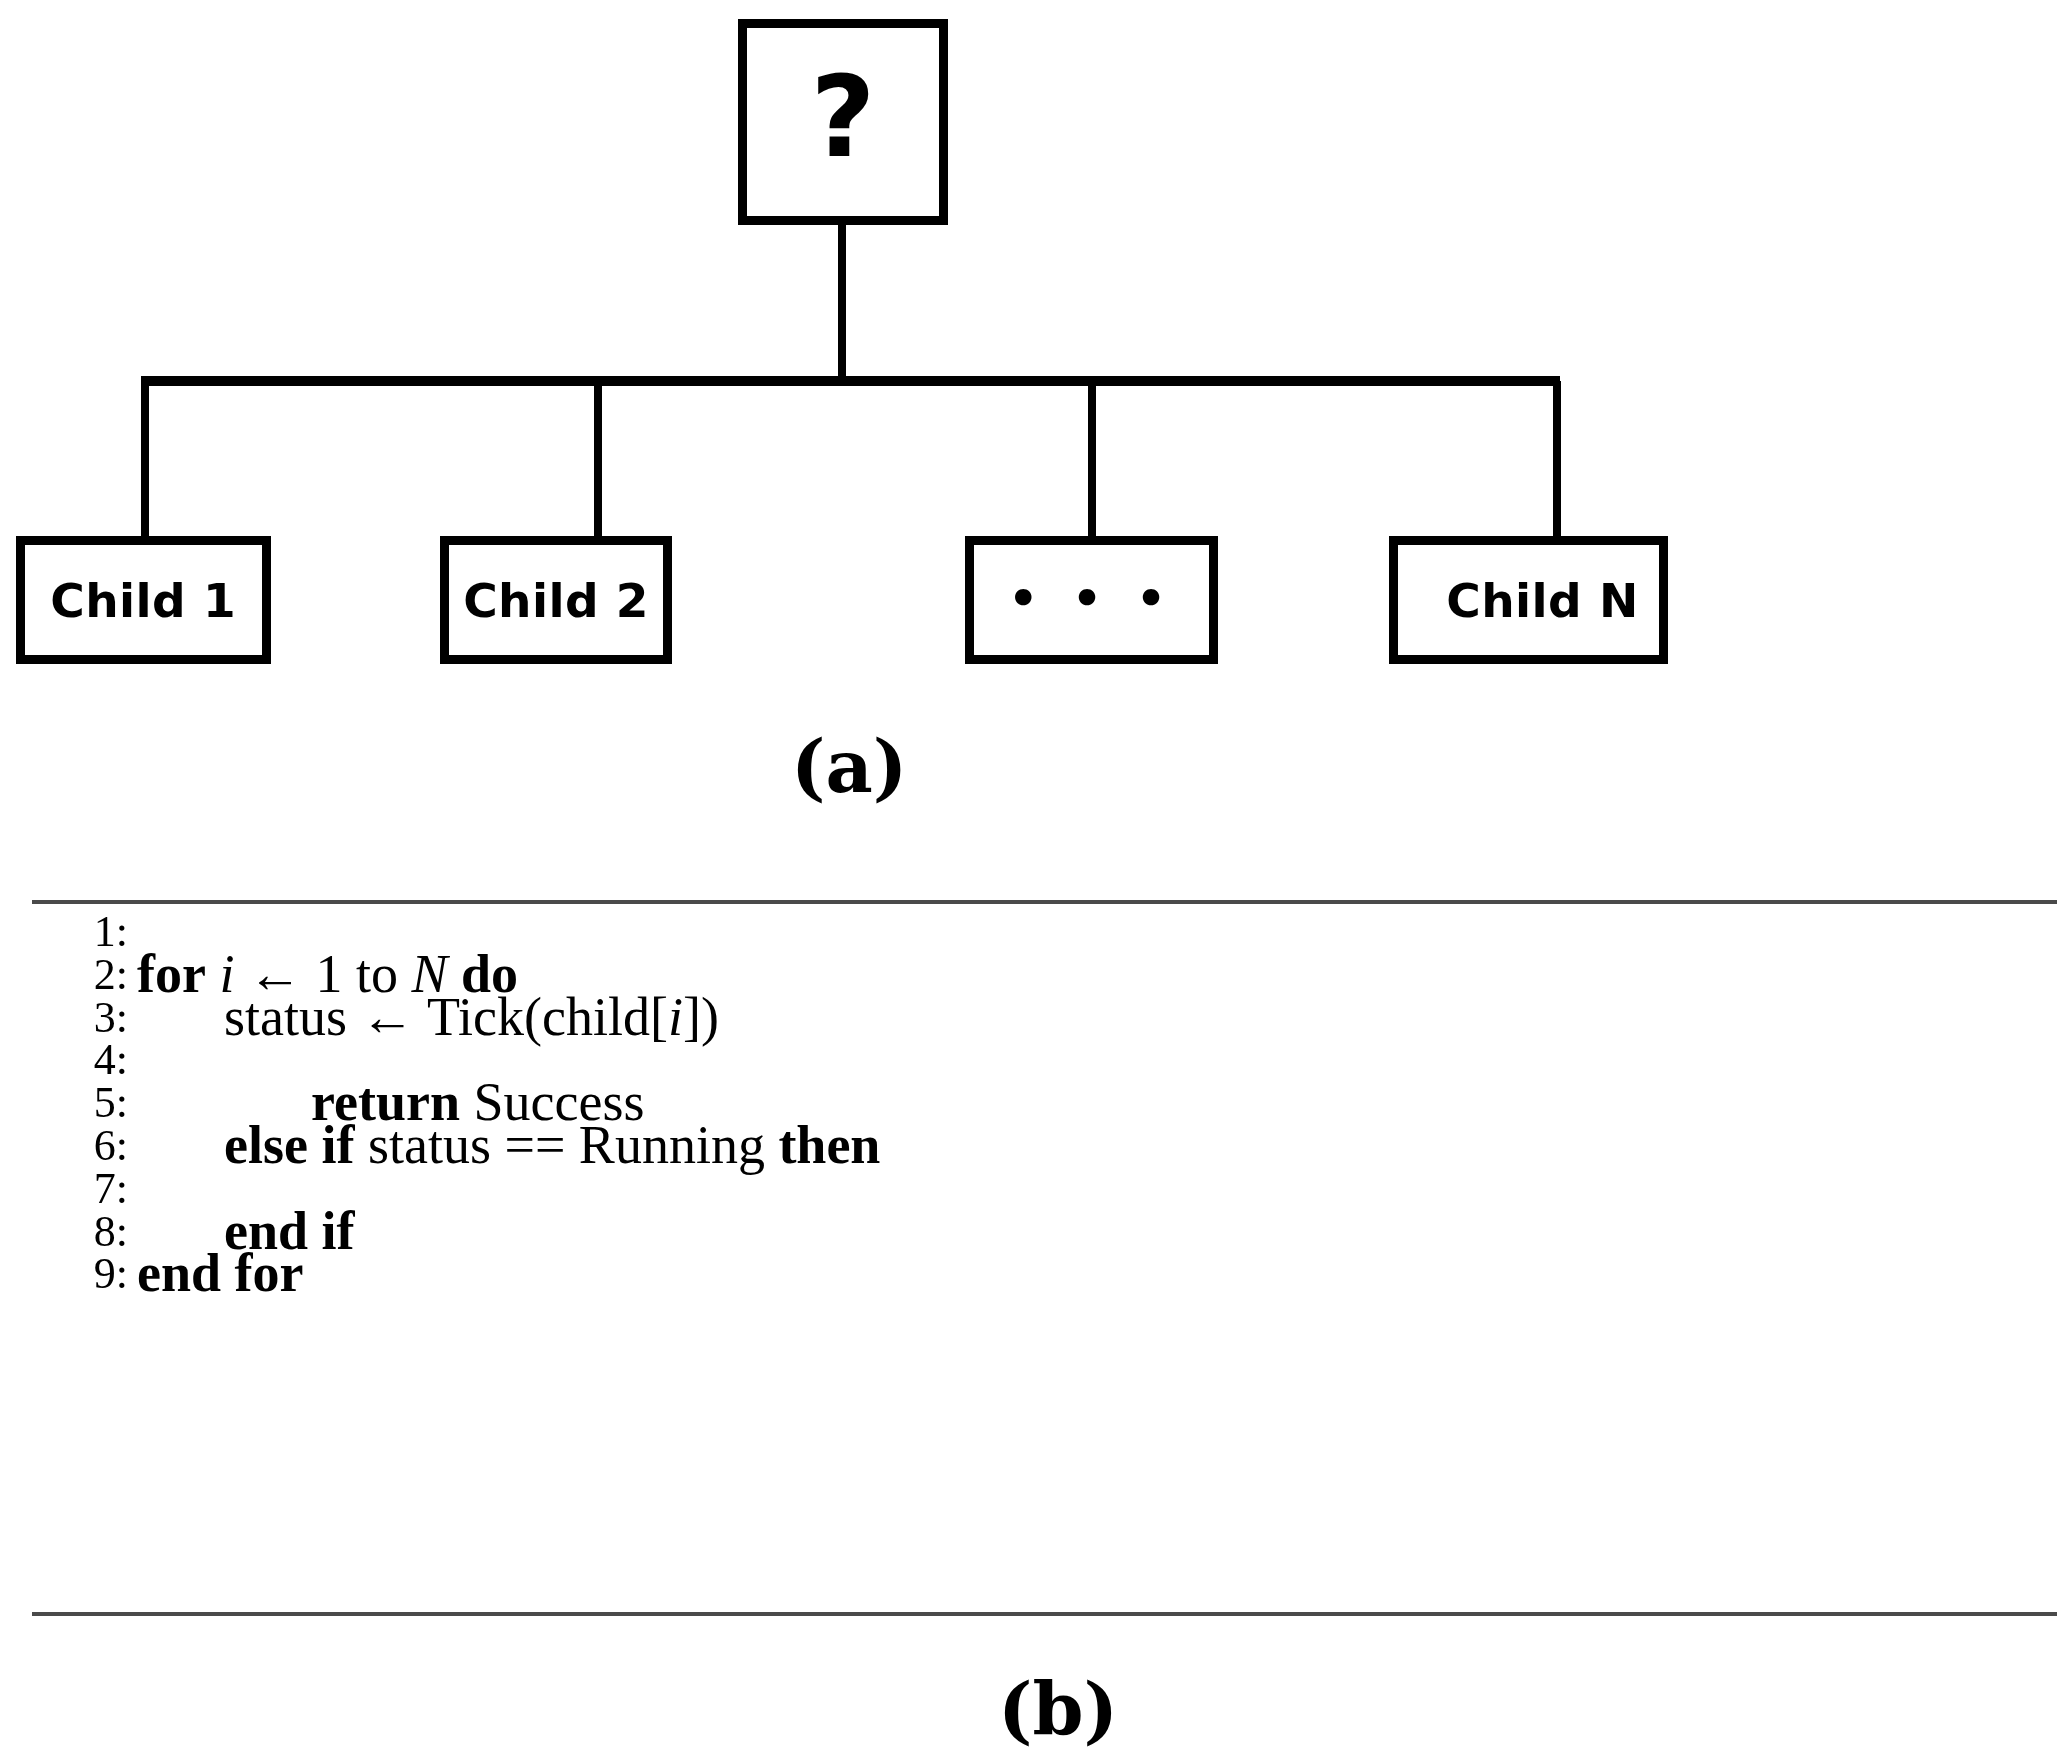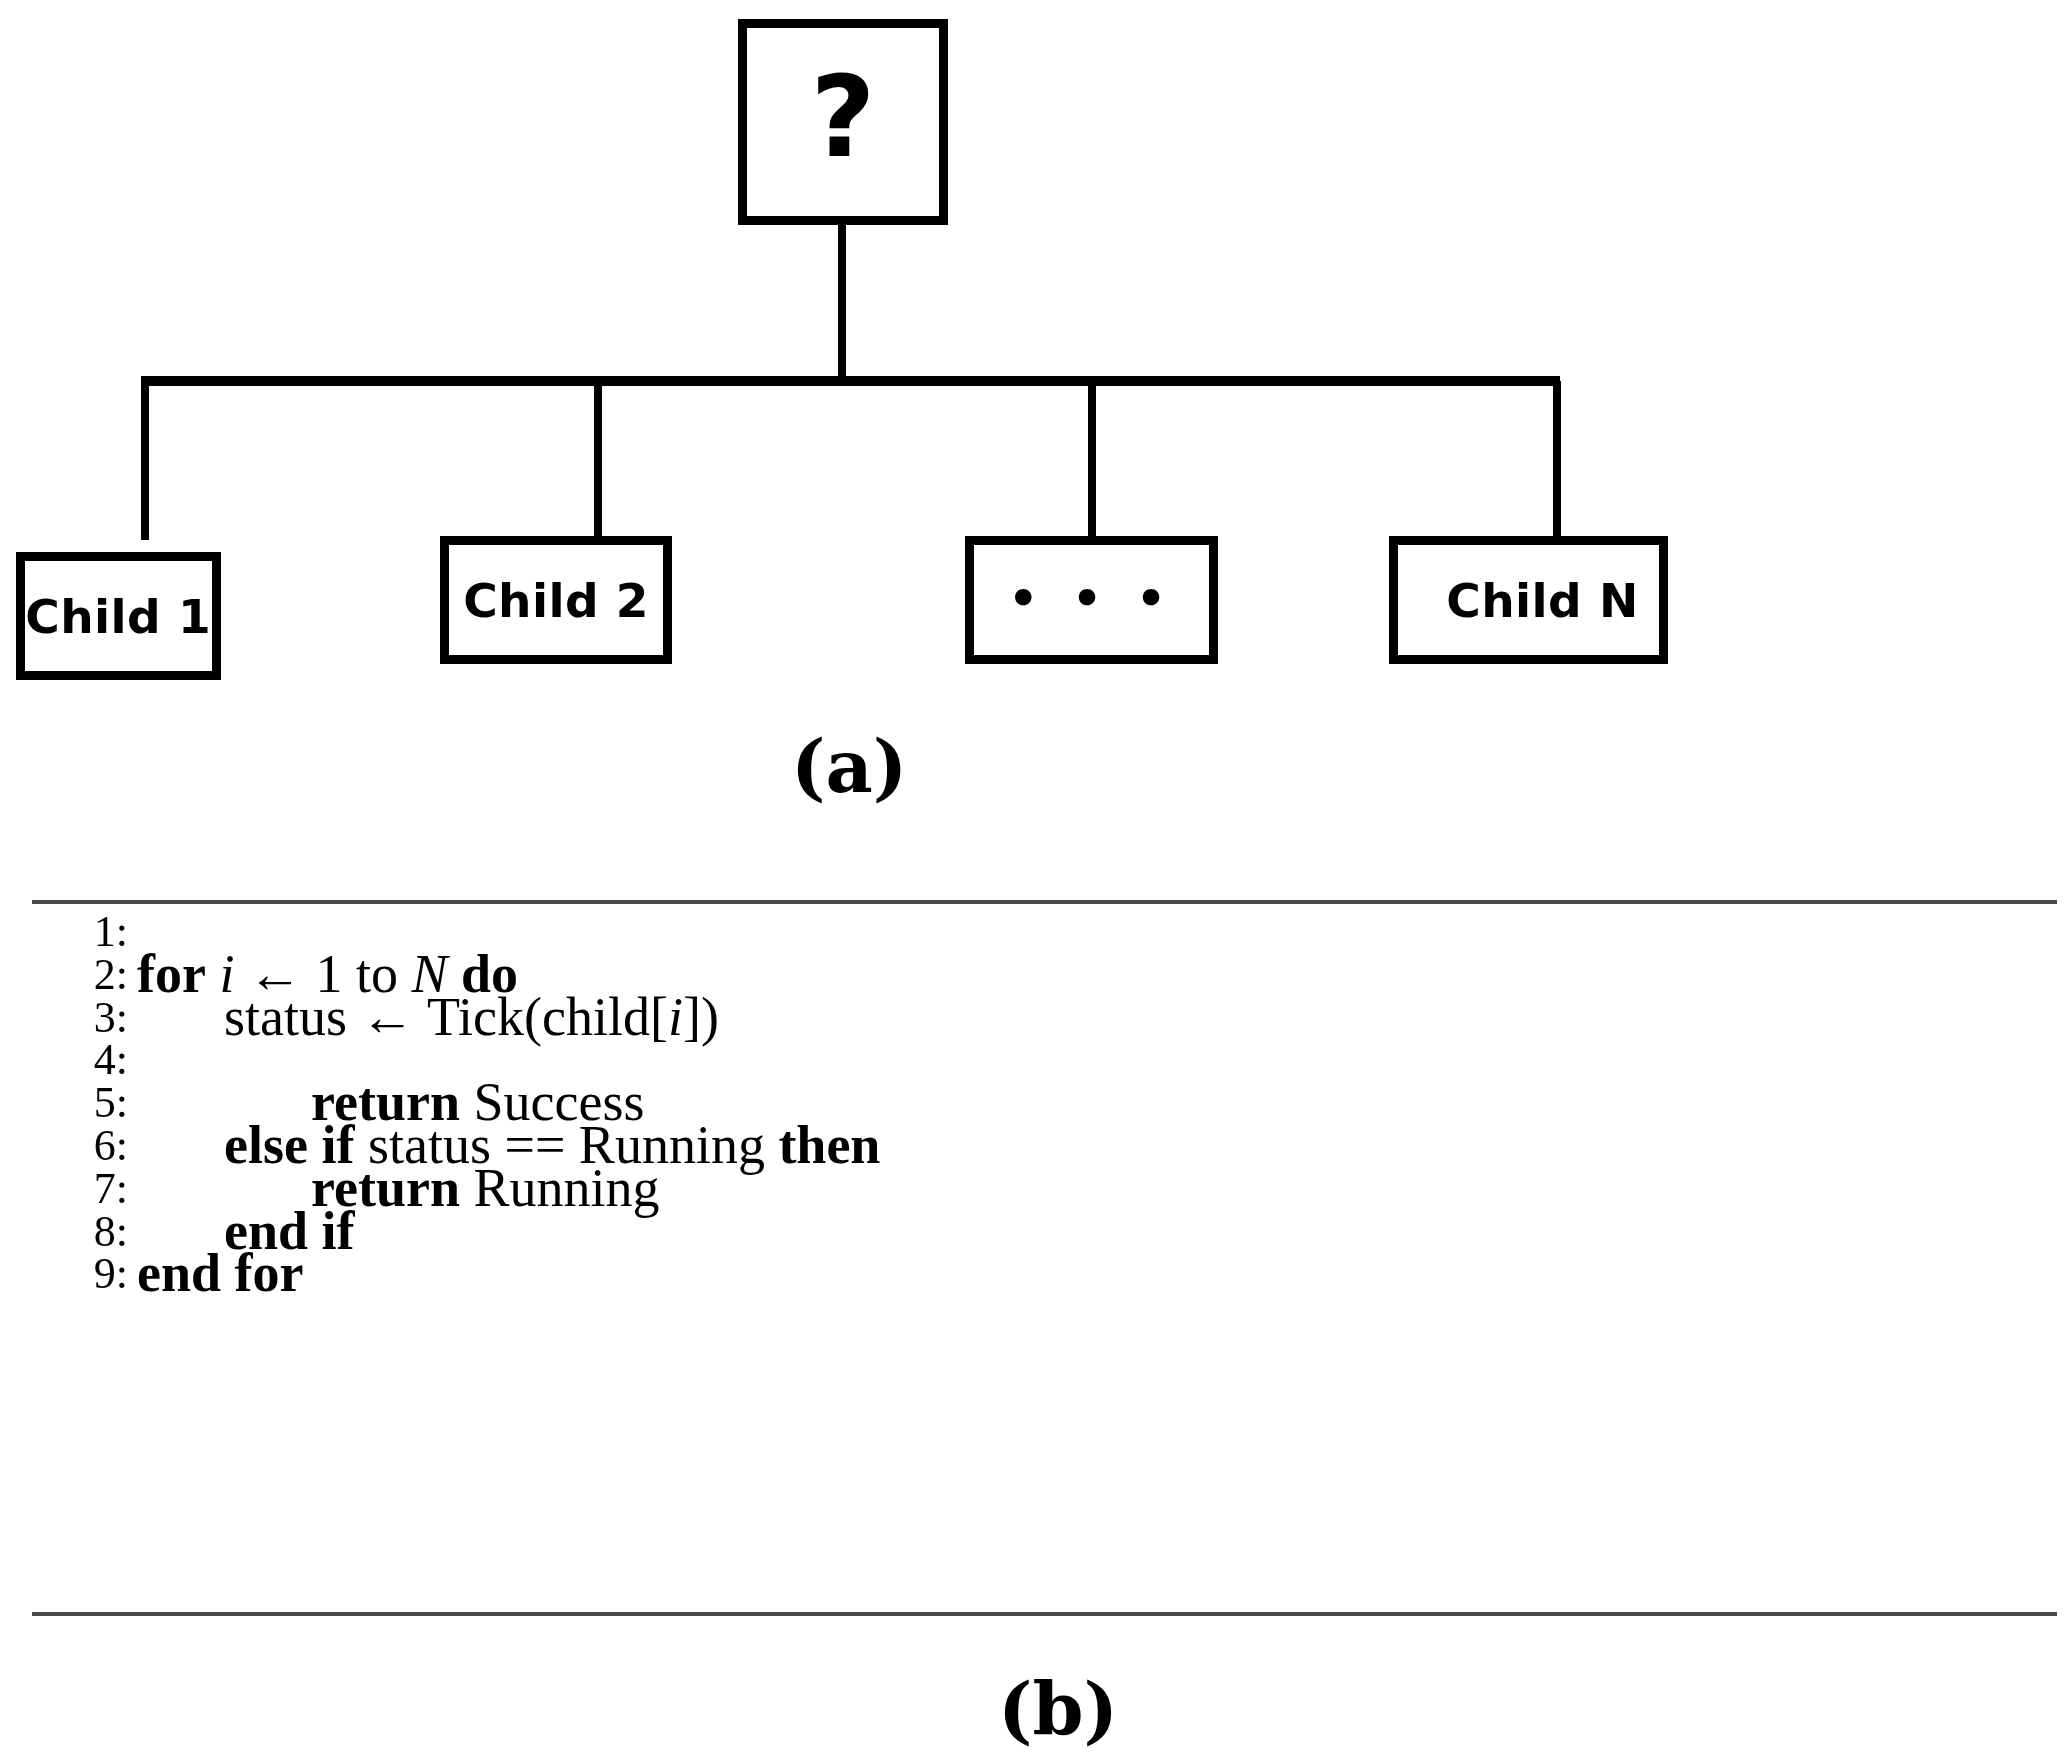--- a/index.html
+++ b/index.html
@@ -44,21 +44,21 @@
   .bt-root .qmark {
     display: block;
     transform: translateY(-5.2px);
   }
   .bt-child {
     height: 128px;
     top: 536px;
     font-size: 47px;
     letter-spacing: 0.4px;
   }
-  .bt-child-0 { left: 15.7px;   width: 205px; margin-top: 16px; }
+  .bt-child-0 { left: 15.7px;   width: 255px; }
   .bt-child-1 { left: 440px;  width: 232px; justify-content: center; }
   .bt-child-2 { left: 965px; width: 253px; }
   .bt-child-3 { left: 1389px; width: 279px; padding-left: 28px; }
 
   .ellipsis-dots {
     display: inline-block;
     letter-spacing: 8.7px;
     font-size: 47px;
     font-weight: 700;
     transform: translateY(-3.5px);
@@ -197,21 +197,20 @@
         <div class="algo-line ind-2" style="top: 171px;">
           <span class="algo-num">5:</span>
           <span class="algo-code"><span class="kw">return</span><span class="op"> Success</span></span>
         </div>
         <div class="algo-line ind-1" style="top: 214px;">
           <span class="algo-num">6:</span>
           <span class="algo-code"><span class="kw">else if</span><span class="op"> status == Running </span><span class="kw">then</span></span>
         </div>
         <div class="algo-line ind-2" style="top: 257px;">
           <span class="algo-num">7:</span>
-          <span class="algo-code"><span class="kw">return</span><span class="op"> Running</span></span>
         </div>
         <div class="algo-line ind-1" style="top: 300px;">
           <span class="algo-num">8:</span>
           <span class="algo-code"><span class="kw">end if</span></span>
         </div>
         <div class="algo-line ind-0" style="top: 342px;">
           <span class="algo-num">9:</span>
           <span class="algo-code"><span class="kw">end for</span></span>
         </div>
       </div>

